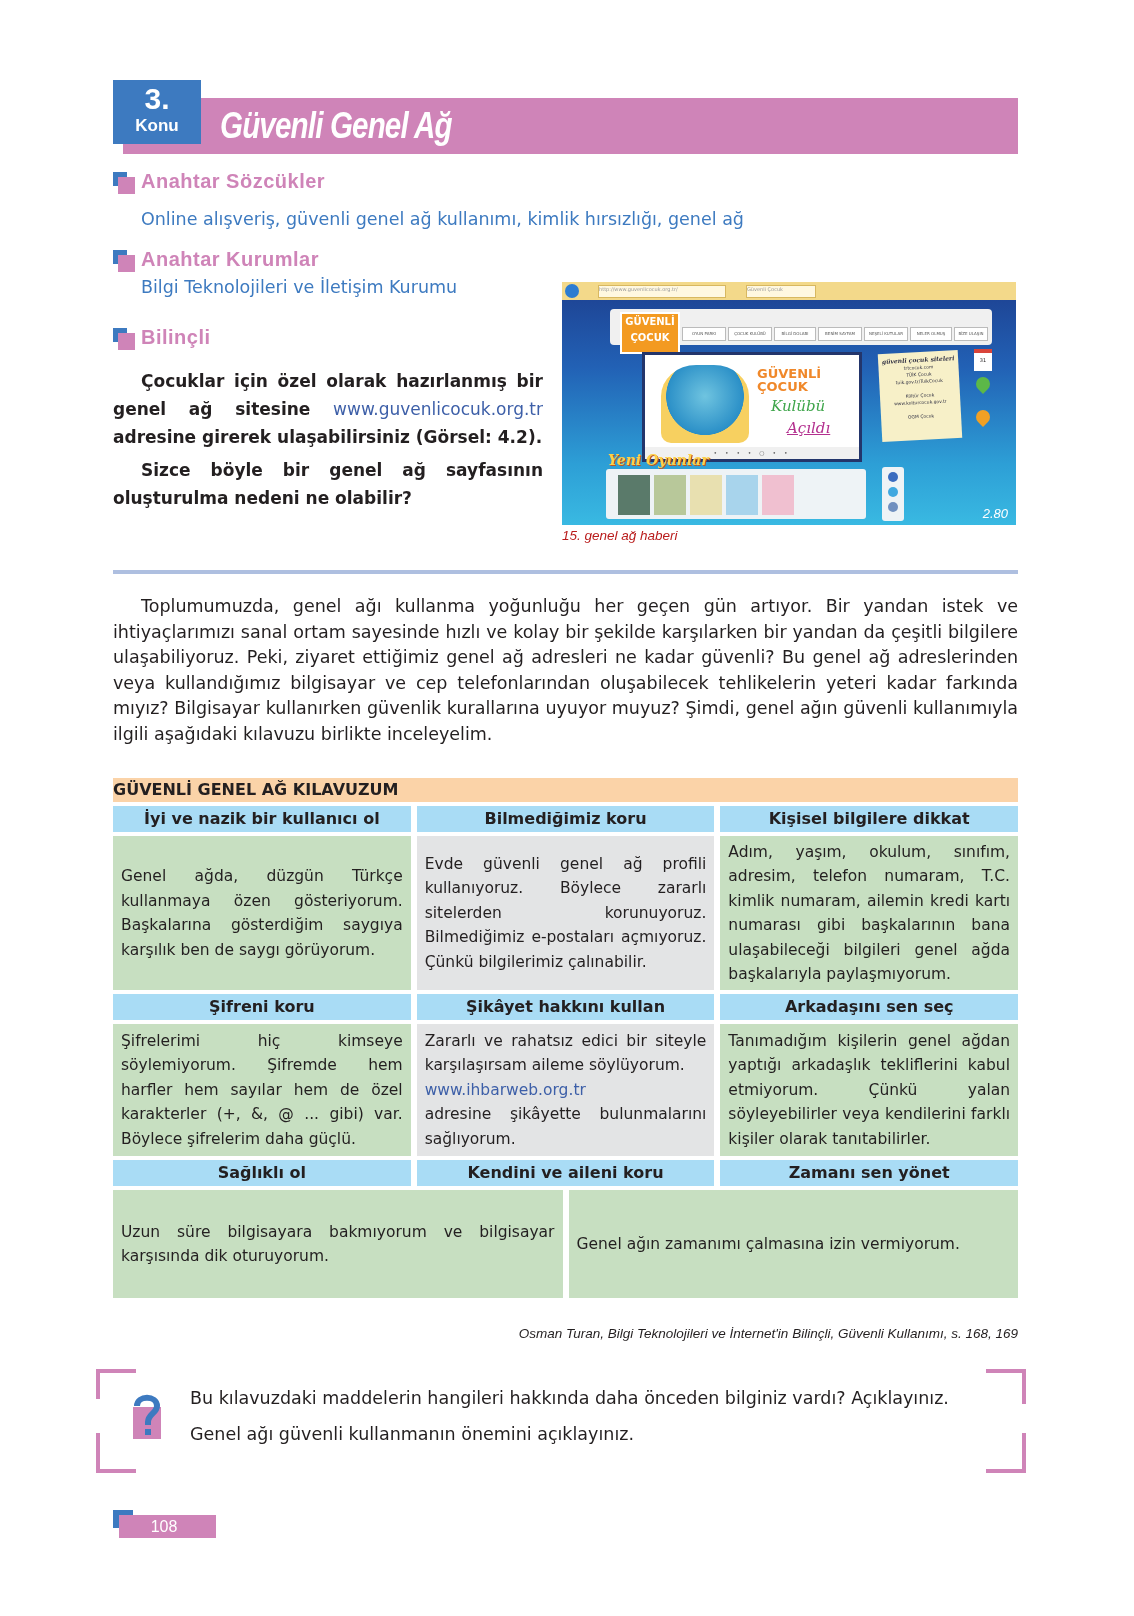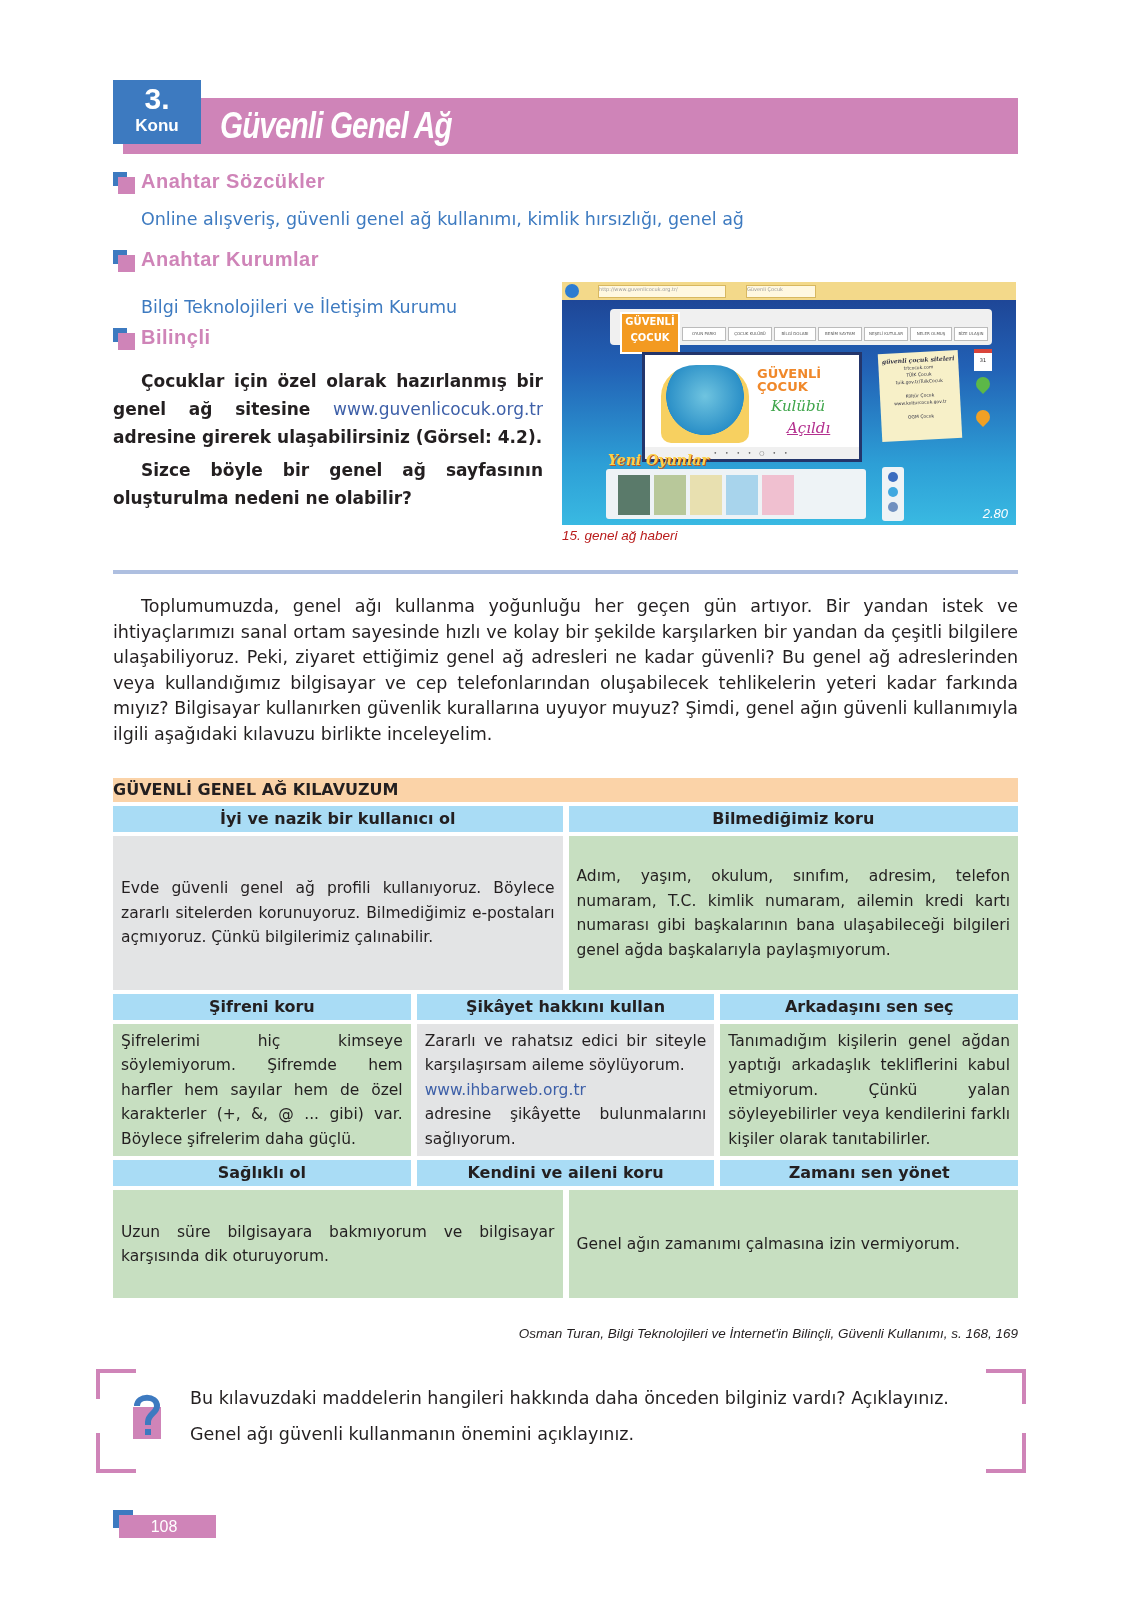--- a/index.html
+++ b/index.html
@@ -98,21 +98,21 @@
 </div>
 <div class="abs sec-body" style="top:209px;">Online alışveriş, güvenli genel ağ kullanımı, kimlik hırsızlığı, genel ağ</div>
 
 <div class="abs sec" style="top:248px;">
   <div class="sec-marker">
       <div class="b"></div>
       <div class="p"></div>
     </div>
   <div class="sec-title">Anahtar Kurumlar</div>
 </div>
-<div class="abs sec-body" style="top:297px;">Bilgi Teknolojileri ve İletişim Kurumu</div>
+<div class="abs sec-body" style="top:277px;">Bilgi Teknolojileri ve İletişim Kurumu</div>
 
 <div class="abs sec" style="top:326px;">
   <div class="sec-marker">
       <div class="b"></div>
       <div class="p"></div>
     </div>
   <div class="sec-title">Bilinçli</div>
 </div>
 
 <div class="abs intro">
@@ -173,22 +173,26 @@
 <div class="abs body-text">
   <p>Toplumumuzda, genel ağı kullanma yoğunluğu her geçen gün artıyor. Bir yandan istek ve ihtiyaçlarımızı sanal ortam sayesinde hızlı ve kolay bir şekilde karşılarken bir yandan da çeşitli bilgilere ulaşabiliyoruz. Peki, ziyaret ettiğimiz genel ağ adresleri ne kadar güvenli? Bu genel ağ adreslerinden veya kullandığımız bilgisayar ve cep telefonlarından oluşabilecek tehlikelerin yeteri kadar farkında mıyız? Bilgisayar kullanırken güvenlik kurallarına uyuyor muyuz? Şimdi, genel ağın güvenli kullanımıyla ilgili aşağıdaki kılavuzu birlikte inceleyelim.</p>
 </div>
 
 <div class="abs tbl">
   <div class="tbl-head">GÜVENLİ GENEL AĞ KILAVUZUM</div>
 
   <div class="tbl-row">
     <div class="cell-h">İyi ve nazik bir kullanıcı ol</div>
     <div class="cell-h">Bilmediğimiz koru</div>
+    <div class="cell-h">Kişisel bilgilere dikkat</div>
   </div>
   <div class="tbl-row" style="height:154px;">
+    <div class="cell-b green">
+        <span>Genel ağda, düzgün Türkçe kullanmaya özen gösteriyorum. Başkalarına gösterdiğim saygıya karşılık ben de saygı görüyorum.</span>
+      </div>
     <div class="cell-b gray">
         <span>Evde güvenli genel ağ profili kullanıyoruz. Böylece zararlı sitelerden korunuyoruz. Bilmediğimiz e-postaları açmıyoruz. Çünkü bilgilerimiz çalınabilir.</span>
       </div>
     <div class="cell-b green">
         <span>Adım, yaşım, okulum, sınıfım, adresim, telefon numaram, T.C. kimlik numaram, ailemin kredi kartı numarası gibi başkalarının bana ulaşabileceği bilgileri genel ağda başkalarıyla paylaşmıyorum.</span>
       </div>
   </div>
 
   <div class="tbl-row">
     <div class="cell-h">Şifreni koru</div>

